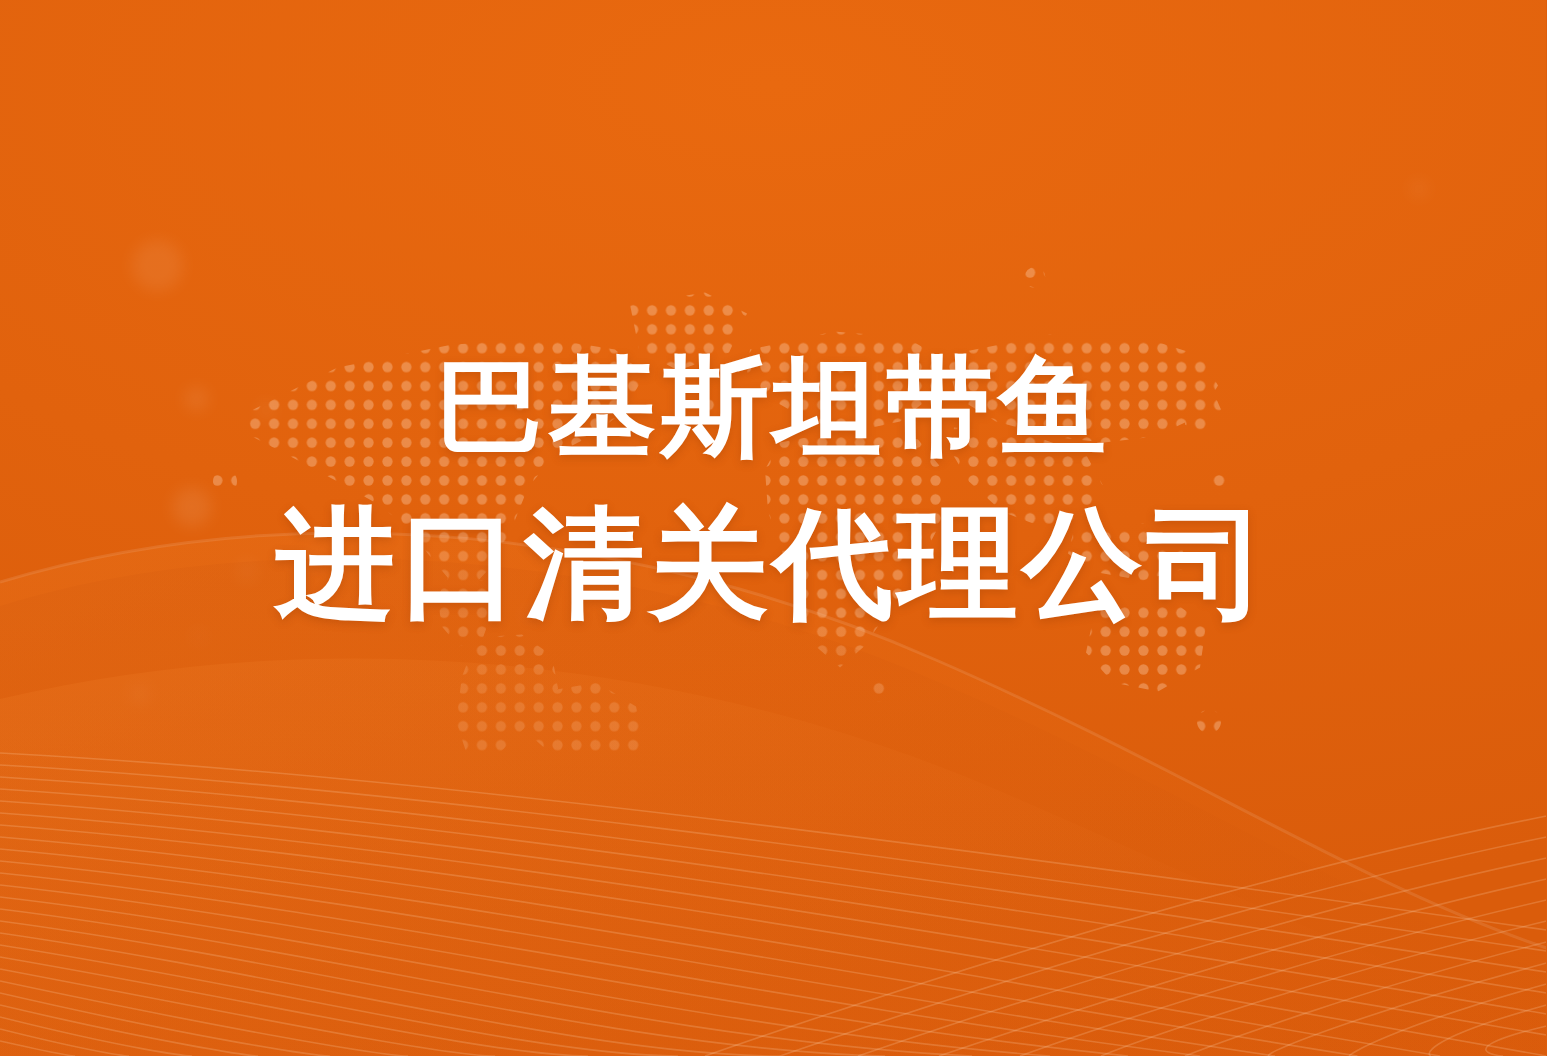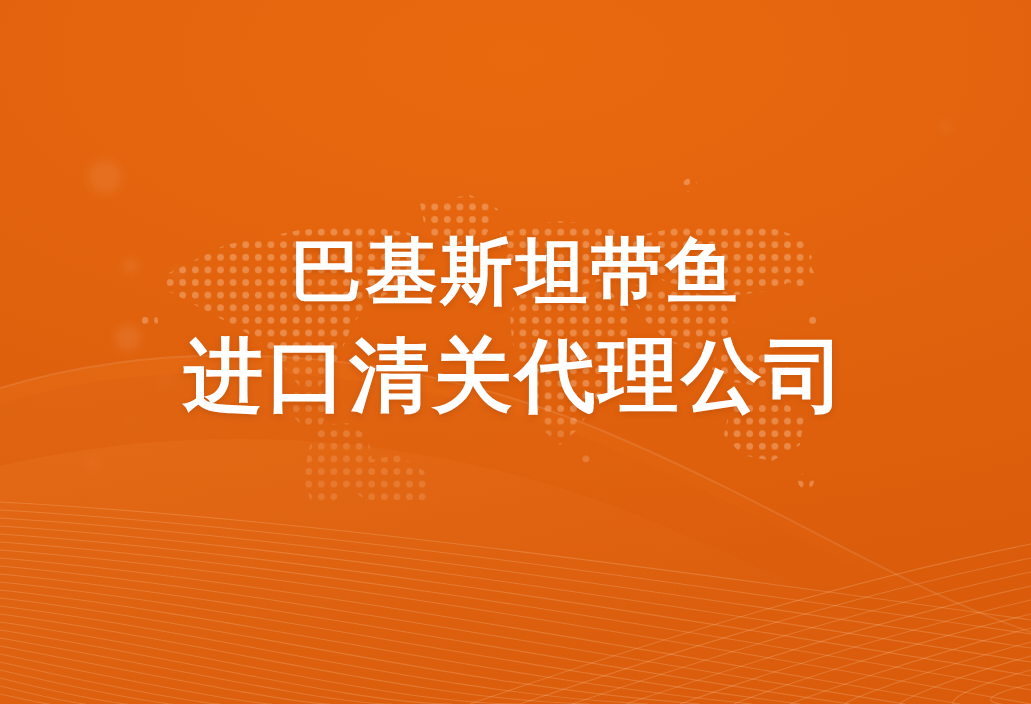--- a/index.html
+++ b/index.html
@@ -75,21 +75,20 @@
 
   
   .headline {
     position: absolute;
     left: 0;
     top: 236px;
     width: 1031px;
     text-align: center;
     color: #ffffff;
     user-select: none;
-    font-family: Liberation Serif, serif;
   }
   .headline .l1 {
     display: block;
     font-size: 72px;
     line-height: 1.0;
     font-weight: bold;
     letter-spacing: 3px;
     text-shadow: 0 2px 6px rgba(150,55,0,0.30);
   }
   .headline .l2 {

